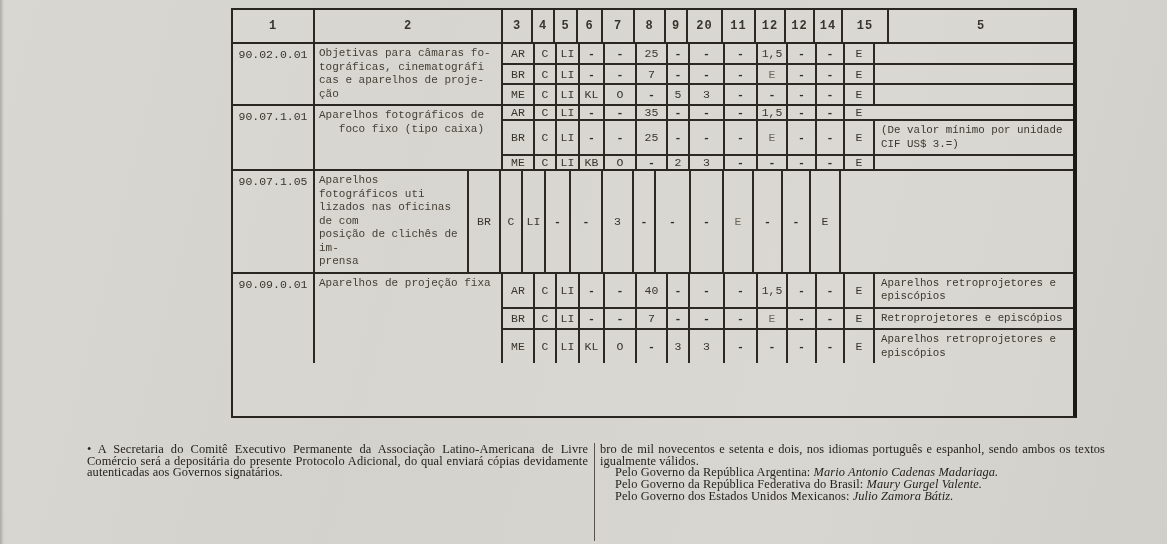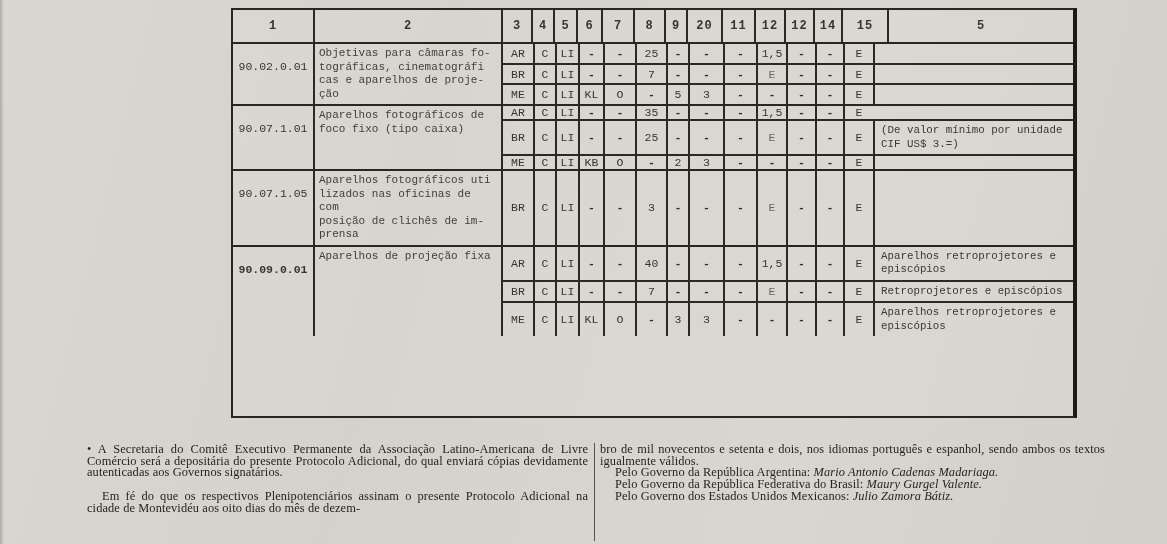--- a/index.html
+++ b/index.html
@@ -17,21 +17,21 @@
     font-family:"Liberation Mono","DejaVu Sans Mono",monospace;
     color:#38352c;
   }
   .t-header-row{display:flex;height:34px;box-sizing:border-box;border-bottom:2px solid #28261f;}
   .tc{box-sizing:border-box;border-left:2px solid #2b2922;display:flex;align-items:center;justify-content:center;
       font-size:11.5px;overflow:hidden;flex-shrink:0;}
   .tc.first{border-left:none;}
   .hc{font-size:12px;font-weight:bold;letter-spacing:1px;}
   .block{display:flex;box-sizing:border-box;border-top:2px solid #28261f;}
   .block.first{border-top:none;}
-  .code-cell{width:80px;justify-content:center;align-items:flex-start;padding-top:16px;font-size:11.5px;}
+  .code-cell{width:80px;justify-content:center;align-items:flex-start;padding-top:4px;font-size:11.5px;}
   .desc-cell{width:188px;align-items:flex-start;justify-content:flex-start;text-align:left;
              padding:3px 4px;font-size:11px;line-height:13.5px;white-space:pre-line;color:#443f35;}
   .sub-wrap{flex:1;display:flex;flex-direction:column;border-left:2px solid #2b2922;box-sizing:border-box;}
   .subrow{display:flex;box-sizing:border-box;}
   .subrow.bt{border-top:2px solid #2b2922;}
   .note-cell{flex:1;align-items:flex-start;justify-content:flex-start;text-align:left;
              padding:3px 6px;font-size:10.8px;line-height:13.5px;color:#3c382e;}
   .dash{font-weight:bold;color:#2f2c24;}
   .faint{color:#6d685c;}
   
@@ -124,21 +124,21 @@
             <div class="tc dash" style="width: 30px;">-</div>
             <div class="tc dash" style="width: 29px;">-</div>
             <div class="tc dash" style="width: 28px;">-</div>
             <div class="tc" style="width: 30px;">E</div>
             <div class="tc note-cell"></div>
           </div>
         </div>
       </div>
       <div class="block">
         <div class="tc first code-cell" style="width: 80px;">90.07.1.01</div>
-        <div class="tc desc-cell" style="width: 188px;">Aparelhos fotográficos de
+        <div class="tc desc-cell" style="width: 188px; text-align: right;">Aparelhos fotográficos de
 foco fixo (tipo caixa)</div>
         <div class="sub-wrap">
           <div class="subrow" style="height: 45px; flex: 1 1 0%;">
             <div class="tc first" style="width: 30px;">AR</div>
             <div class="tc" style="width: 22px;">C</div>
             <div class="tc" style="width: 23px;">LI</div>
             <div class="tc dash" style="width: 25px;">-</div>
             <div class="tc dash" style="width: 32px;">-</div>
             <div class="tc" style="width: 31px;">35</div>
             <div class="tc dash" style="width: 22px;">-</div>
@@ -178,21 +178,21 @@
             <div class="tc dash" style="width: 30px;">-</div>
             <div class="tc dash" style="width: 29px;">-</div>
             <div class="tc dash" style="width: 28px;">-</div>
             <div class="tc" style="width: 30px;">E</div>
             <div class="tc note-cell"></div>
           </div>
         </div>
       </div>
       <div class="block">
         <div class="tc first code-cell" style="width: 80px;">90.07.1.05</div>
-        <div class="tc desc-cell" style="width: 188px;">Aparelhos fotográficos uti
+        <div class="tc desc-cell" style="width: 154px;">Aparelhos fotográficos uti
 lizados nas oficinas de com
 posição de clichês de im-
 prensa</div>
         <div class="sub-wrap">
           <div class="subrow" style="height: 71px; flex: 1 1 0%;">
             <div class="tc first" style="width: 30px;">BR</div>
             <div class="tc" style="width: 22px;">C</div>
             <div class="tc" style="width: 23px;">LI</div>
             <div class="tc dash" style="width: 25px;">-</div>
             <div class="tc dash" style="width: 32px;">-</div>
@@ -202,21 +202,21 @@
             <div class="tc dash" style="width: 33px;">-</div>
             <div class="tc faint" style="width: 30px;">E</div>
             <div class="tc dash" style="width: 29px;">-</div>
             <div class="tc dash" style="width: 28px;">-</div>
             <div class="tc" style="width: 30px;">E</div>
             <div class="tc note-cell"></div>
           </div>
         </div>
       </div>
       <div class="block">
-        <div class="tc first code-cell" style="width: 80px; font-weight: bold;">90.09.0.01</div>
+        <div class="tc first code-cell" style="width: 80px;">90.09.0.01</div>
         <div class="tc desc-cell" style="width: 188px;">Aparelhos de projeção fixa</div>
         <div class="sub-wrap">
           <div class="subrow" style="height: 49px; flex: 1 1 0%;">
             <div class="tc first" style="width: 30px;">AR</div>
             <div class="tc" style="width: 22px;">C</div>
             <div class="tc" style="width: 23px;">LI</div>
             <div class="tc dash" style="width: 25px;">-</div>
             <div class="tc dash" style="width: 32px;">-</div>
             <div class="tc" style="width: 31px; text-align: center;">40</div>
             <div class="tc dash" style="width: 22px;">-</div>
@@ -260,21 +260,20 @@
             <div class="tc" style="width: 30px;">E</div>
             <div class="tc note-cell">Aparelhos retroprojetores e episcópios</div>
           </div>
         </div>
       </div>
     </div>
 
   <div class="footer">
     <div class="fcol left">
       <p class="noindent">• A Secretaria do Comitê Executivo Permanente da Associação Latino-Americana de Livre Comércio será a depositária do presente Protocolo Adicional, do qual enviará cópias devidamente autenticadas aos Governos signatários.</p>
-      <p class="gap">Em fé do que os respectivos Plenipotenciários assinam o presente Protocolo Adicional na cidade de Montevidéu aos oito dias do mês de dezem-</p>
     </div>
     <div class="fcol right">
       <p class="noindent">bro de mil novecentos e setenta e dois, nos idiomas português e espanhol, sendo ambos os textos igualmente válidos.</p>
       <p class="sig"><span>Pelo Governo da República Argentina: </span><i>Mario Antonio Cadenas Madariaga.</i></p>
       <p class="sig"><span>Pelo Governo da República Federativa do Brasil: </span><i>Maury Gurgel Valente.</i></p>
       <p class="sig"><span>Pelo Governo dos Estados Unidos Mexicanos: </span><i>Julio Zamora Bátiz.</i></p>
     </div>
   </div>
   <div class="col-divider"></div>
 </div>

